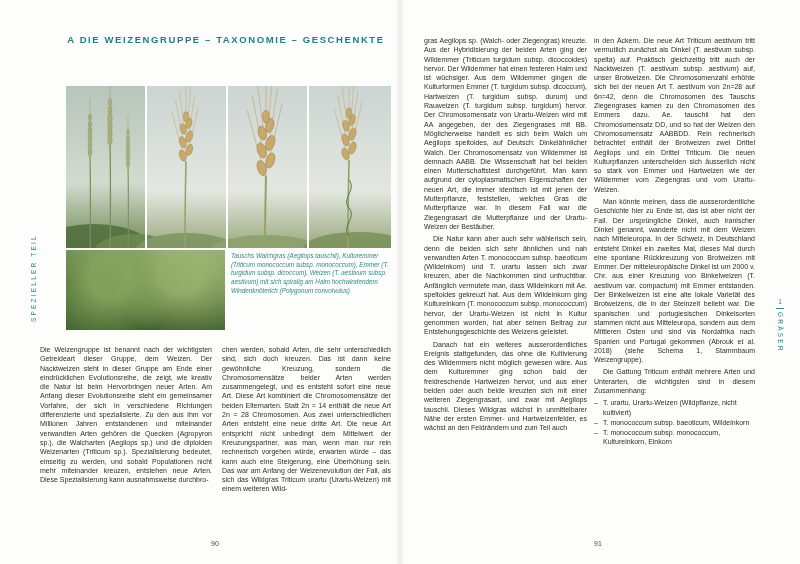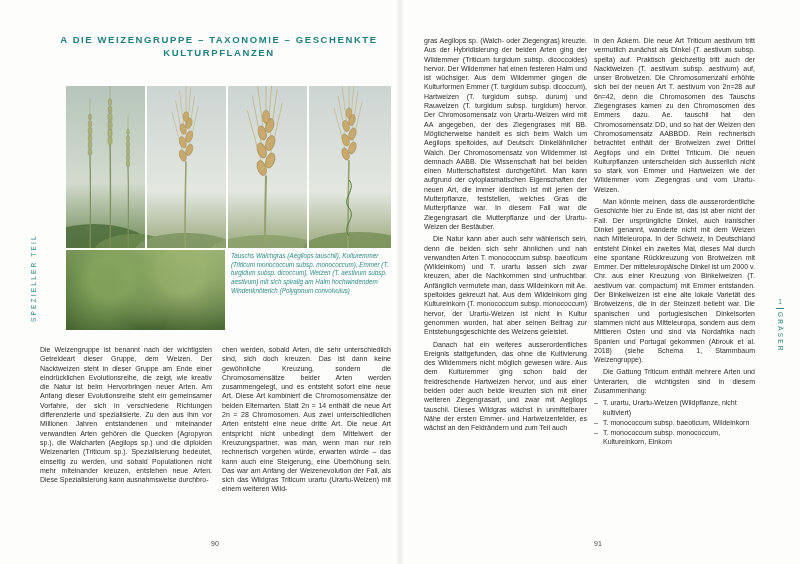--- a/index.html
+++ b/index.html
@@ -35,21 +35,21 @@
     display:flex;flex-direction:column;align-items:center;gap:3px;
     color:#2f8b86;
   }
   .side-label-right-wrap .num{font-size:6.5px;}
   .side-label-right-wrap .divider{width:8px;height:1px;background:#2f8b86;}
   .side-label-right-wrap .word{
     writing-mode:vertical-rl;font-size:6.5px;letter-spacing:2.2px;text-transform:uppercase;
   }
   
   .heading{
-    position:absolute;left:49px;top:33px;width:340px;
+    position:absolute;left:56px;top:33px;width:340px;
     text-align:center;
     color:#1e807e;
     font-weight:bold;
     font-size:9.5px;
     line-height:13px;
     letter-spacing:1.6px;
   }
   .heading span{display:block;}
   
   .photo-main{
@@ -107,21 +107,20 @@
 <div class="spread">
 
   <div class="gutter"></div>
 
   <div>
 
     <div class="side-label left">SPEZIELLER TEIL</div>
 
     <div class="heading">
       <span>A  DIE WEIZENGRUPPE – TAXONOMIE – GESCHENKTE</span>
-      <span>KULTURPFLANZEN</span>
     </div>
 
     <div class="photo-main">
       <svg class="photo-svg" viewBox="0 0 325 162" preserveAspectRatio="none">
         <defs>
           <linearGradient id="skyA" x1="0" y1="0" x2="0" y2="1">
             <stop offset="0" stop-color="#b7c5ba"></stop>
             <stop offset="0.6" stop-color="#d2dbce"></stop>
             <stop offset="1" stop-color="#6e8a55"></stop>
           </linearGradient>

